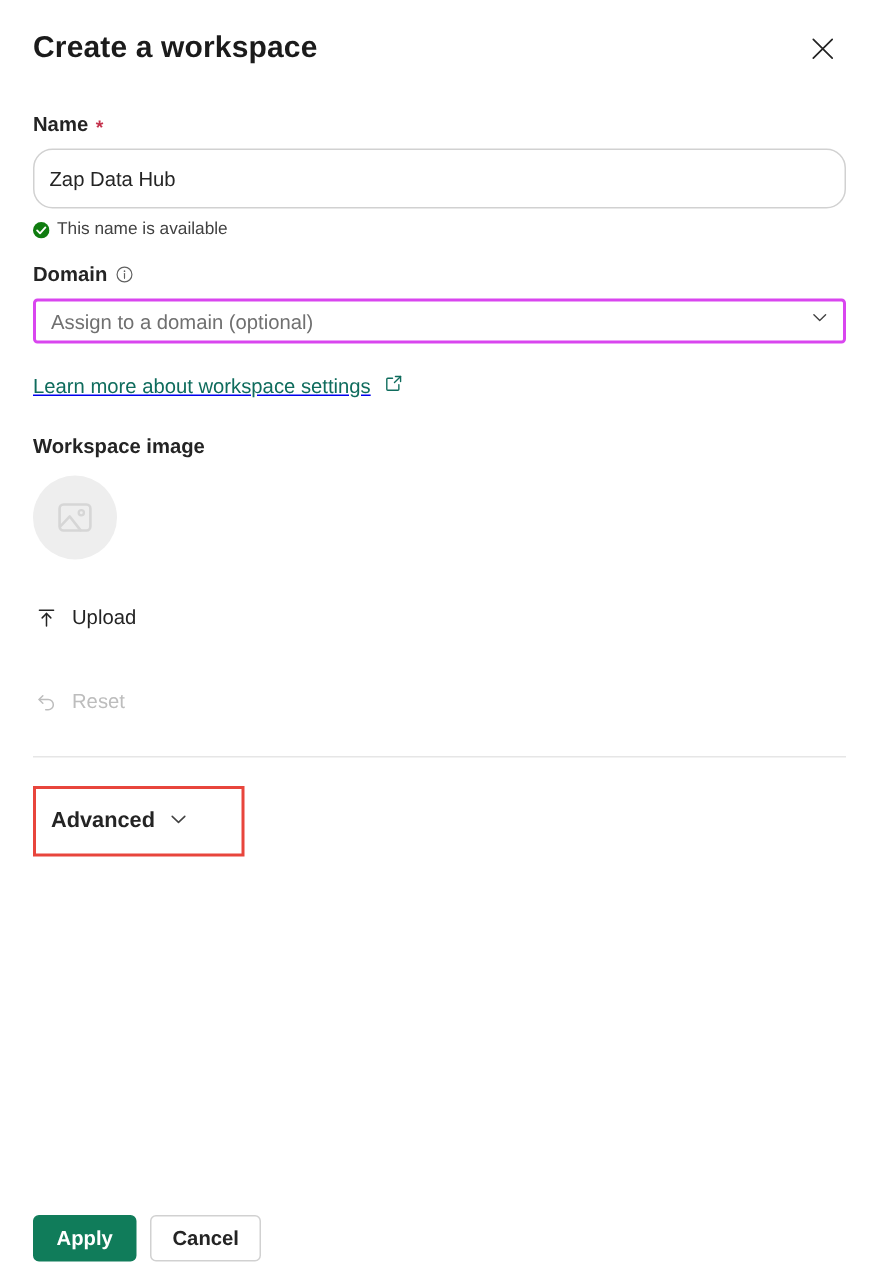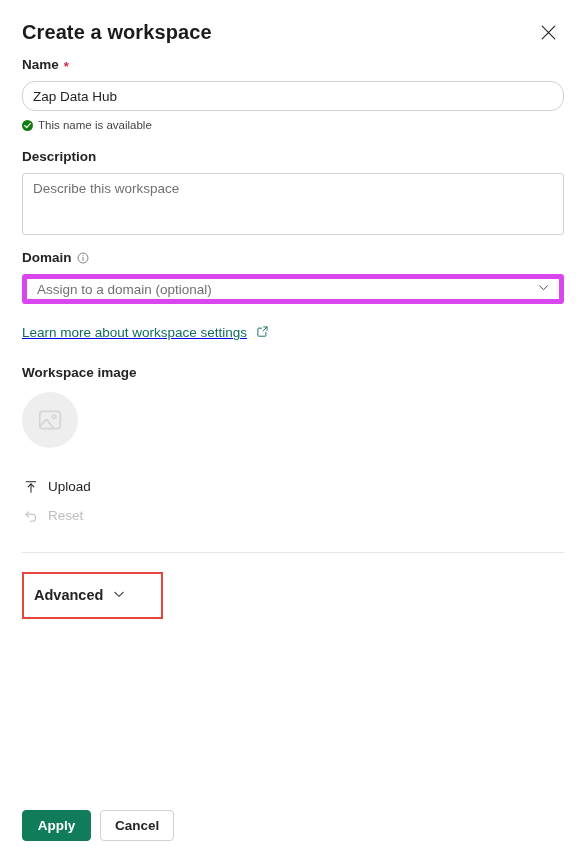--- a/index.html
+++ b/index.html
@@ -53,21 +53,21 @@
     border: none;
     cursor: pointer;
     color: #242424;
     padding: 0;
   }
 
   
   .form {
     position: absolute;
     left: 22px;
-    top: 56px;
+    top: 74px;
     width: 542px;
   }
 
   .field-label {
     font-size: 13.5px;
     font-weight: 600;
     color: #242424;
     line-height: 18px;
     display: flex;
     align-items: center;
@@ -83,21 +83,21 @@
   .info-icon {
     display: inline-flex;
     align-items: center;
     color: #616161;
   }
 
   .text-input {
     display: block;
     box-sizing: border-box;
     width: 542px;
-    height: 30px;
+    height: 40px;
     margin-top: 7px;
     padding: 0 10px;
     border: 1px solid #d1d1d1;
     border-radius: 13px;
     background: #ffffff;
     font-family: "Liberation Sans", sans-serif;
     font-size: 13.5px;
     color: #242424;
     outline: none;
   }
@@ -135,21 +135,21 @@
     color: #242424;
     outline: none;
   }
   .textarea::placeholder { color: #707070; }
 
   .select {
     box-sizing: border-box;
     width: 542px;
     height: 30px;
     margin-top: 7px;
-    border: 5px solid #d946ef;
+    border: 2px solid #d946ef;
     border-radius: 3px;
     background: #fff;
     display: flex;
     align-items: center;
     padding: 0 9px 0 10px;
     cursor: pointer;
   }
   .select-value {
     flex: 1;
     font-size: 13.5px;
@@ -208,21 +208,21 @@
     gap: 10px;
     background: transparent;
     border: none;
     padding: 1px 2px;
     font-family: "Liberation Sans", sans-serif;
     font-size: 13.5px;
     color: #242424;
     cursor: pointer;
     line-height: 18px;
   }
-  .img-action.disabled { color: #bdbdbd; cursor: default; }
+  .img-action.disabled { color: #bdbdbd; cursor: default; margin-top: 27px; }
   .img-action svg { display: block; }
 
   
   .divider {
     margin-top: 26px;
     height: 1px;
     background: #e6e6e6;
     width: 542px;
   }
 
@@ -316,26 +316,20 @@
           <svg width="11" height="11" viewBox="0 0 16 16" aria-hidden="true">
             <circle cx="8" cy="8" r="8" fill="#107c10"></circle>
             <path d="M4 8.2 L6.8 11 L12 5.2" stroke="#ffffff" stroke-width="1.8" fill="none" stroke-linecap="round" stroke-linejoin="round"></path>
           </svg>
         </span>
         <span>This name is available</span>
       </div>
     </div>
 
     
-    <div class="block">
-      <div class="field-label">
-        <span>Description</span>
-      </div>
-      <textarea class="textarea" placeholder="Describe this workspace" style=""></textarea>
-    </div>
 
     
     <div class="block-sm">
       <div class="field-label">
         <span>Domain</span>
         <span class="info-icon">
           <svg width="12" height="12" viewBox="0 0 16 16" fill="none" aria-hidden="true">
             <circle cx="8" cy="8" r="6.6" stroke="currentColor" stroke-width="1.05"></circle>
             <circle cx="8" cy="5.05" r="0.75" fill="currentColor"></circle>
             <path d="M8 7.2 V11.4" stroke="currentColor" stroke-width="1.05" stroke-linecap="round"></path>

